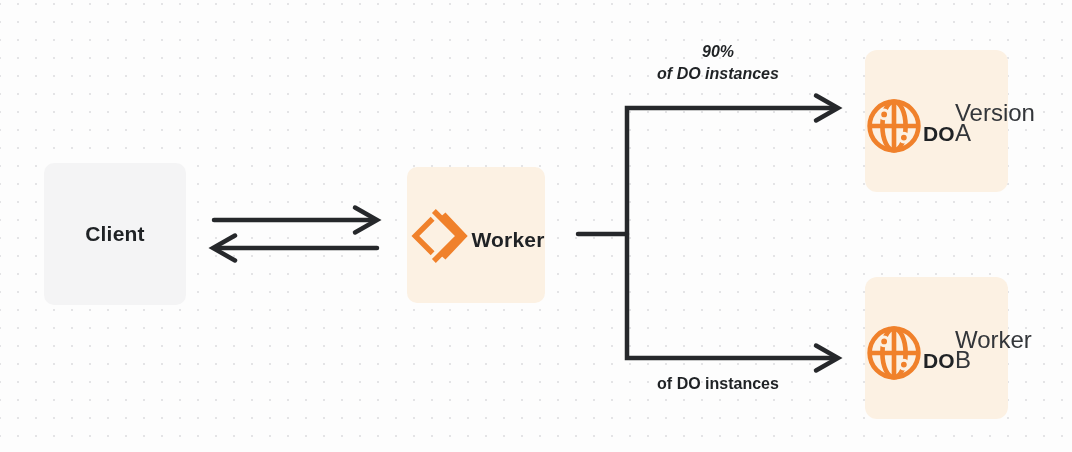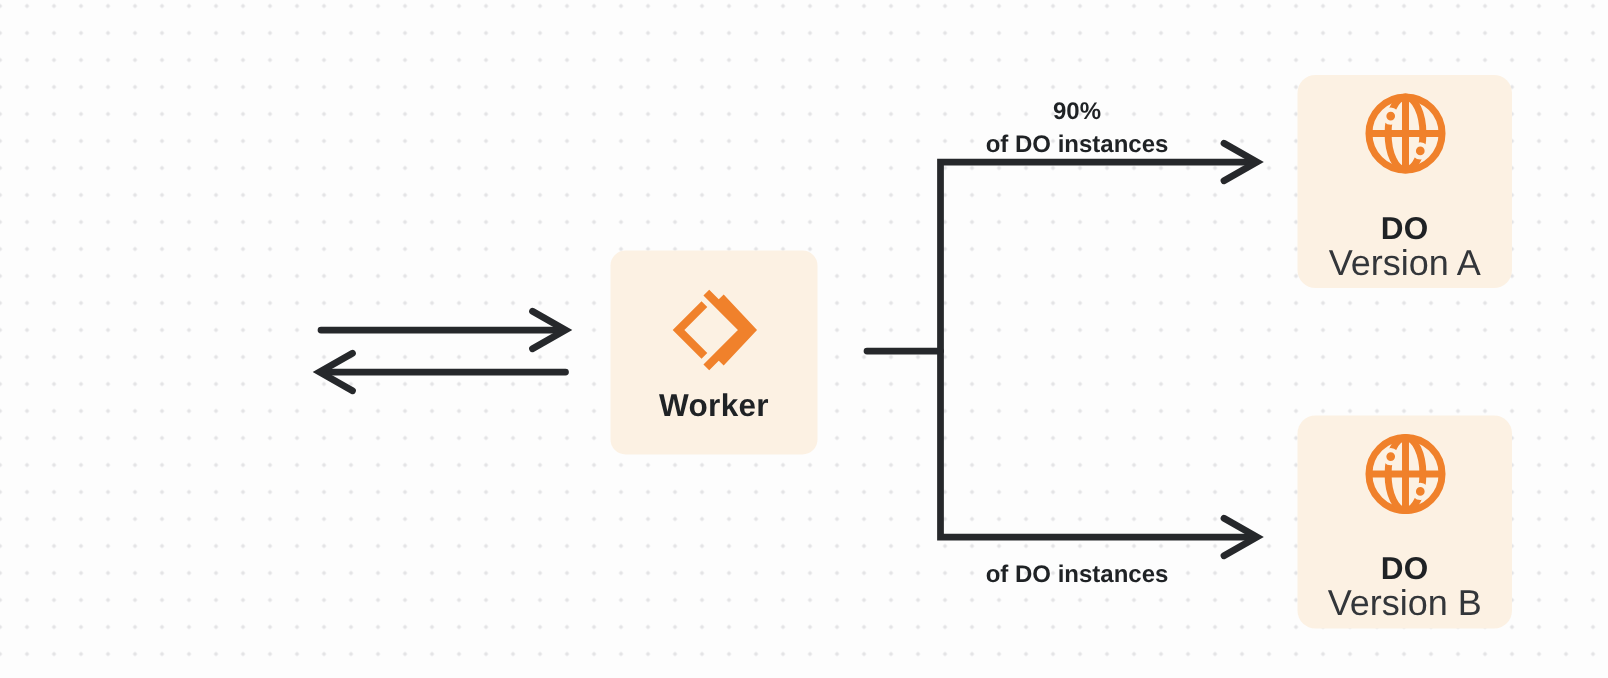--- a/index.html
+++ b/index.html
@@ -26,21 +26,21 @@
   .edges-layer path, .edges-layer polyline {
     fill: none;
     stroke: var(--color-arrow, #26282B);
     stroke-width: 4.5;
     stroke-linecap: round;
     stroke-linejoin: miter;
   }
   .node {
     position: absolute;
     display: flex;
-    flex-direction: column;
+    flex-direction: row;
     align-items: center;
     justify-content: center;
     box-sizing: border-box;
   }
   .node-client {
     left: 44px; top: 163px; width: 142px; height: 142px;
     background: var(--color-client_bg, #F4F4F5);
     border-radius: 10px;
   }
   .node-client .node-label {
@@ -80,21 +80,21 @@
   .branch-label {
     position: absolute;
     left: 617px;
     width: 202px;
     text-align: center;
     font-size: 16px;
     font-weight: 700;
     color: var(--color-text_dark, #1F2225);
     line-height: 22px;
   }
-  .branch-label-top { top: 64px; }
+  .branch-label-top { top: 41px; font-style: italic; }
   .branch-label-bottom { top: 373px; }
   .icon-svg { display: block; }
 </style>
 </head>
 <body>
 
 <div class="canvas">
 
   <svg class="edges-layer" viewBox="0 0 1072 452" aria-hidden="true">
 
@@ -112,20 +112,23 @@
       <path d="M578 234 H627"></path>
     </g>
 
     <g>
       <path d="M833 108 H627 V358 H833"></path>
       <polyline points="816,95.5 838,108 816,120.5"></polyline>
       <polyline points="816,345.5 838,358 816,370.5"></polyline>
     </g>
   </svg>
 
+  <div class="node node-client">
+    <span class="node-label">Client</span>
+  </div>
 
   <div class="node node-worker">
     <span class="node-icon">
       <svg class="icon-svg" viewBox="0 0 100 92" width="64" height="60">
         <g fill="none" stroke="var(--color-orange, #F0812B)" stroke-width="8.5" stroke-linecap="butt" stroke-linejoin="miter">
           <polyline points="40,19 13,46 40,73"></polyline>
           <polyline points="42,7 81,46 42,85"></polyline>
           <polyline points="57,12 89,46 57,80"></polyline>
         </g>
       </svg>
@@ -166,16 +169,16 @@
           <circle cx="50" cy="50" r="42"></circle>
           <line x1="8" y1="50" x2="92" y2="50"></line>
           <ellipse cx="50" cy="50" rx="20" ry="42"></ellipse>
           <line x1="50" y1="8" x2="50" y2="92"></line>
         </g>
         <circle cx="33" cy="30" r="7.5" fill="var(--color-orange, #F0812B)" stroke="var(--color-cream_bg, #FCF1E3)" stroke-width="5"></circle>
         <circle cx="67" cy="70" r="7.5" fill="var(--color-orange, #F0812B)" stroke="var(--color-cream_bg, #FCF1E3)" stroke-width="5"></circle>
       </svg>
     </span>
     <span class="node-title">DO</span>
-    <span class="node-subtitle">Version B</span>
+    <span class="node-subtitle">Worker B</span>
   </div>
 
 </div>
 
 </body></html>

